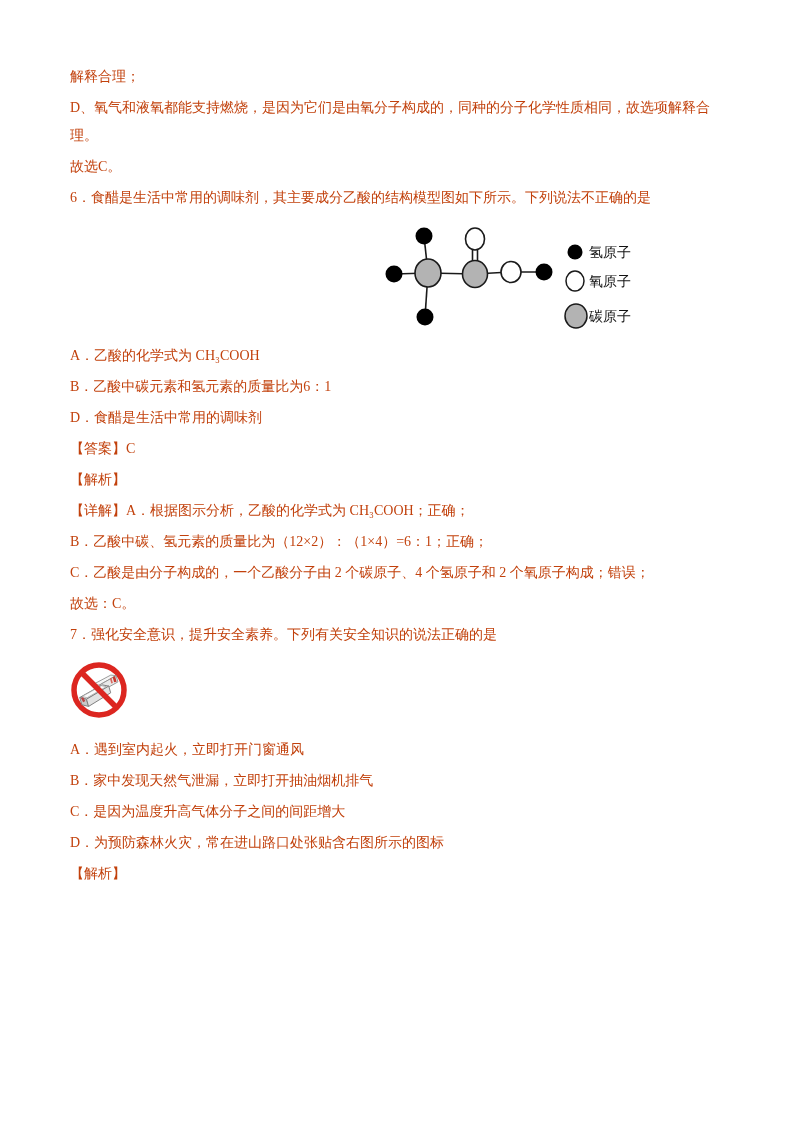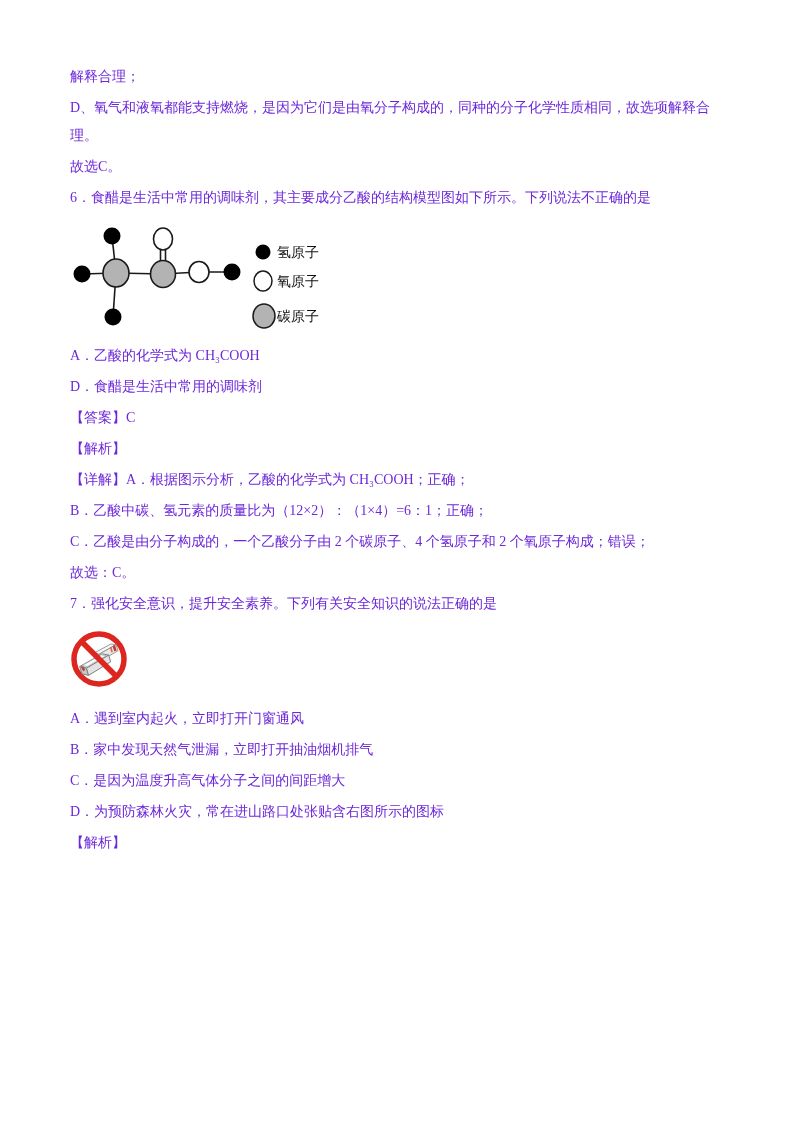--- a/index.html
+++ b/index.html
@@ -3,26 +3,26 @@
 <meta charset="utf-8">
 <style>
   html,body{margin:0;padding:0;background:#ffffff;}
   .page{
     position:relative;
     width:794px;height:1123px;
     background:#ffffff;
     box-sizing:border-box;
     padding:63px 72px 0 70px;
     font-family:"Liberation Serif","DejaVu Serif",serif;
-    font-size:14px;line-height:28px;color:#6d28d9;
+    font-size:14px;line-height:28px;color:#c2410c;
     overflow:hidden;
   }
   p{margin:0 0 3px 0;}
   figure{margin:0 0 3px 0;padding:0;}
-  .fig-molecule{height:124px;}
+  .fig-molecule{height:124px;text-align:right;}
   .fig-sign{height:72px;}
   .fig-sign svg{margin-top:12px;display:block;}
 </style>
 </head>
 <body>
 
 <div class="page">
 
   <section>
     <p>解释合理；</p>
@@ -59,20 +59,21 @@
         <circle cx="193" cy="37" r="7.5" fill="#000000"></circle>
         <ellipse cx="193" cy="66" rx="9" ry="10" fill="#ffffff" stroke="#1a1a1a" stroke-width="1.5"></ellipse>
         <ellipse cx="194" cy="101" rx="11" ry="12" fill="#b3b3b3" stroke="#1a1a1a" stroke-width="1.5"></ellipse>
         <text x="207" y="42" font-size="14" fill="#111">氢原子</text>
         <text x="207" y="71" font-size="14" fill="#111">氧原子</text>
         <text x="207" y="106" font-size="14" fill="#111">碳原子</text>
       </svg>
     </figure>
 
     <p>A．乙酸的化学式为 CH₃COOH</p>
+    <p>B．乙酸中碳元素和氢元素的质量比为6：1</p>
     <p>D．食醋是生活中常用的调味剂</p>
 
     <p><span>【答案】</span><span>C</span></p>
     <p>【解析】</p>
     <p>【详解】A．根据图示分析，乙酸的化学式为 CH₃COOH；正确；</p>
     <p>B．乙酸中碳、氢元素的质量比为（12×2）：（1×4）=6：1；正确；</p>
     <p>C．乙酸是由分子构成的，一个乙酸分子由 2 个碳原子、4 个氢原子和 2 个氧原子构成；错误；</p>
     <p>故选：C。</p>
   </section>
 

